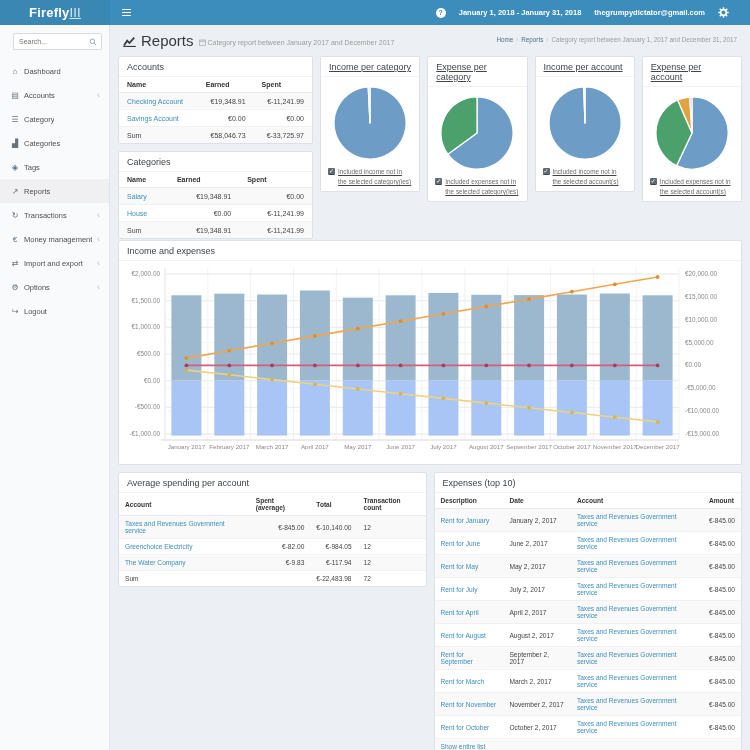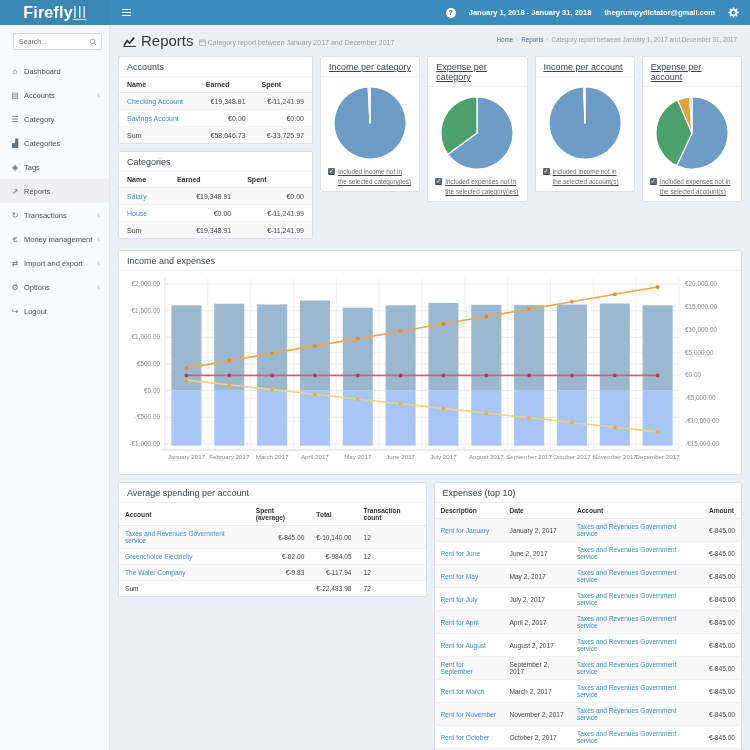--- a/index.html
+++ b/index.html
@@ -2,26 +2,26 @@
 <html><head>
 <meta charset="utf-8">
 <style>
   html,body{margin:0;padding:0;width:750px;height:750px;overflow:hidden;
     background:#ecf0f5;font-family:"Liberation Sans",sans-serif;color:#444;}
   *{box-sizing:border-box;}
   a{text-decoration:none;}
   .app{width:750px;height:750px;display:grid;grid-template-rows:25px 1fr;grid-template-columns:110px 1fr;}
   
   header{grid-column:1/3;background:#3c8dbc;display:flex;align-items:stretch;}
-  .logo{width:110px;background:#3a87b4;color:#fff;display:flex;align-items:center;justify-content:center;font-size:16px;letter-spacing:.2px;}
+  .logo{width:110px;background:#3a87b4;color:#fff;display:flex;align-items:center;justify-content:center;font-size:13px;letter-spacing:.2px;}
   .logo b{font-weight:bold;}
   .logo span{font-weight:300;opacity:.8;text-decoration:underline;}
   .hamburger{width:32px;display:flex;flex-direction:column;align-items:center;justify-content:center;gap:1.5px;cursor:pointer;}
   .hamburger span{display:block;width:9px;height:1.4px;background:#fff;border-radius:1px;}
-  .nav-right{margin-left:auto;display:flex;align-items:center;gap:13px;padding-right:11px;color:#fff;font-size:7.5px;font-weight:bold;}
+  .nav-right{margin-left:auto;display:flex;align-items:center;gap:13px;padding-right:21px;color:#fff;font-size:7.5px;font-weight:bold;}
   .help-circle{width:10px;height:10px;border-radius:50%;background:#fff;color:#3c8dbc;font-size:7px;font-weight:bold;display:flex;align-items:center;justify-content:center;cursor:pointer;}
   .nav-link{color:#fff;cursor:pointer;}
   .gear-btn{display:flex;align-items:center;cursor:pointer;}
   
   aside{background:#f9fafc;border-right:1px solid #e2e6ea;overflow:hidden;}
   .search-row{margin:8px 7px 9px 13px;display:flex;}
   .search-row input{flex:1;min-width:0;height:17px;border:1px solid #d7dbe0;border-right:none;border-radius:2px 0 0 2px;font-size:7px;padding:0 5px;color:#666;background:#fff;outline:none;font-family:"Liberation Sans",sans-serif;}
   .search-btn{width:17px;height:17px;border:1px solid #d7dbe0;border-left:none;background:#fff;border-radius:0 2px 2px 0;display:flex;align-items:center;justify-content:center;cursor:pointer;padding:0;}
   .side-item{display:flex;align-items:center;height:24px;padding:0 9px;font-size:7.5px;color:#4b4f54;cursor:pointer;}
   .side-item.active{background:#f0f0f2;}
@@ -54,21 +54,21 @@
   .tbl tbody tr:nth-child(odd){background:#f9f9f9;}
   .r{text-align:right;}
   a.lnk{color:#3c8dbc;}
   .pos{color:#3a9d63;}
   .neg{color:#c9463d;}
   .zero{color:#b3b3b3;}
   .tbl.small{font-size:6.6px;}
   .tbl.small th{font-size:6.6px;padding:4px 6px;}
   .tbl.small td{padding:4px 6px;}
   
-  .chart-panel{margin-top:11px;}
+  .chart-panel{margin-top:1px;}
   .chart-body{padding:3px 4px 2px 4px;}
   .row3{display:flex;gap:7px;margin-top:7px;align-items:flex-start;}
   .row3 .panel{flex:1;min-width:0;}
 </style>
 </head>
 <body>
 
 <div class="app">
   <header>
     <a class="logo">

